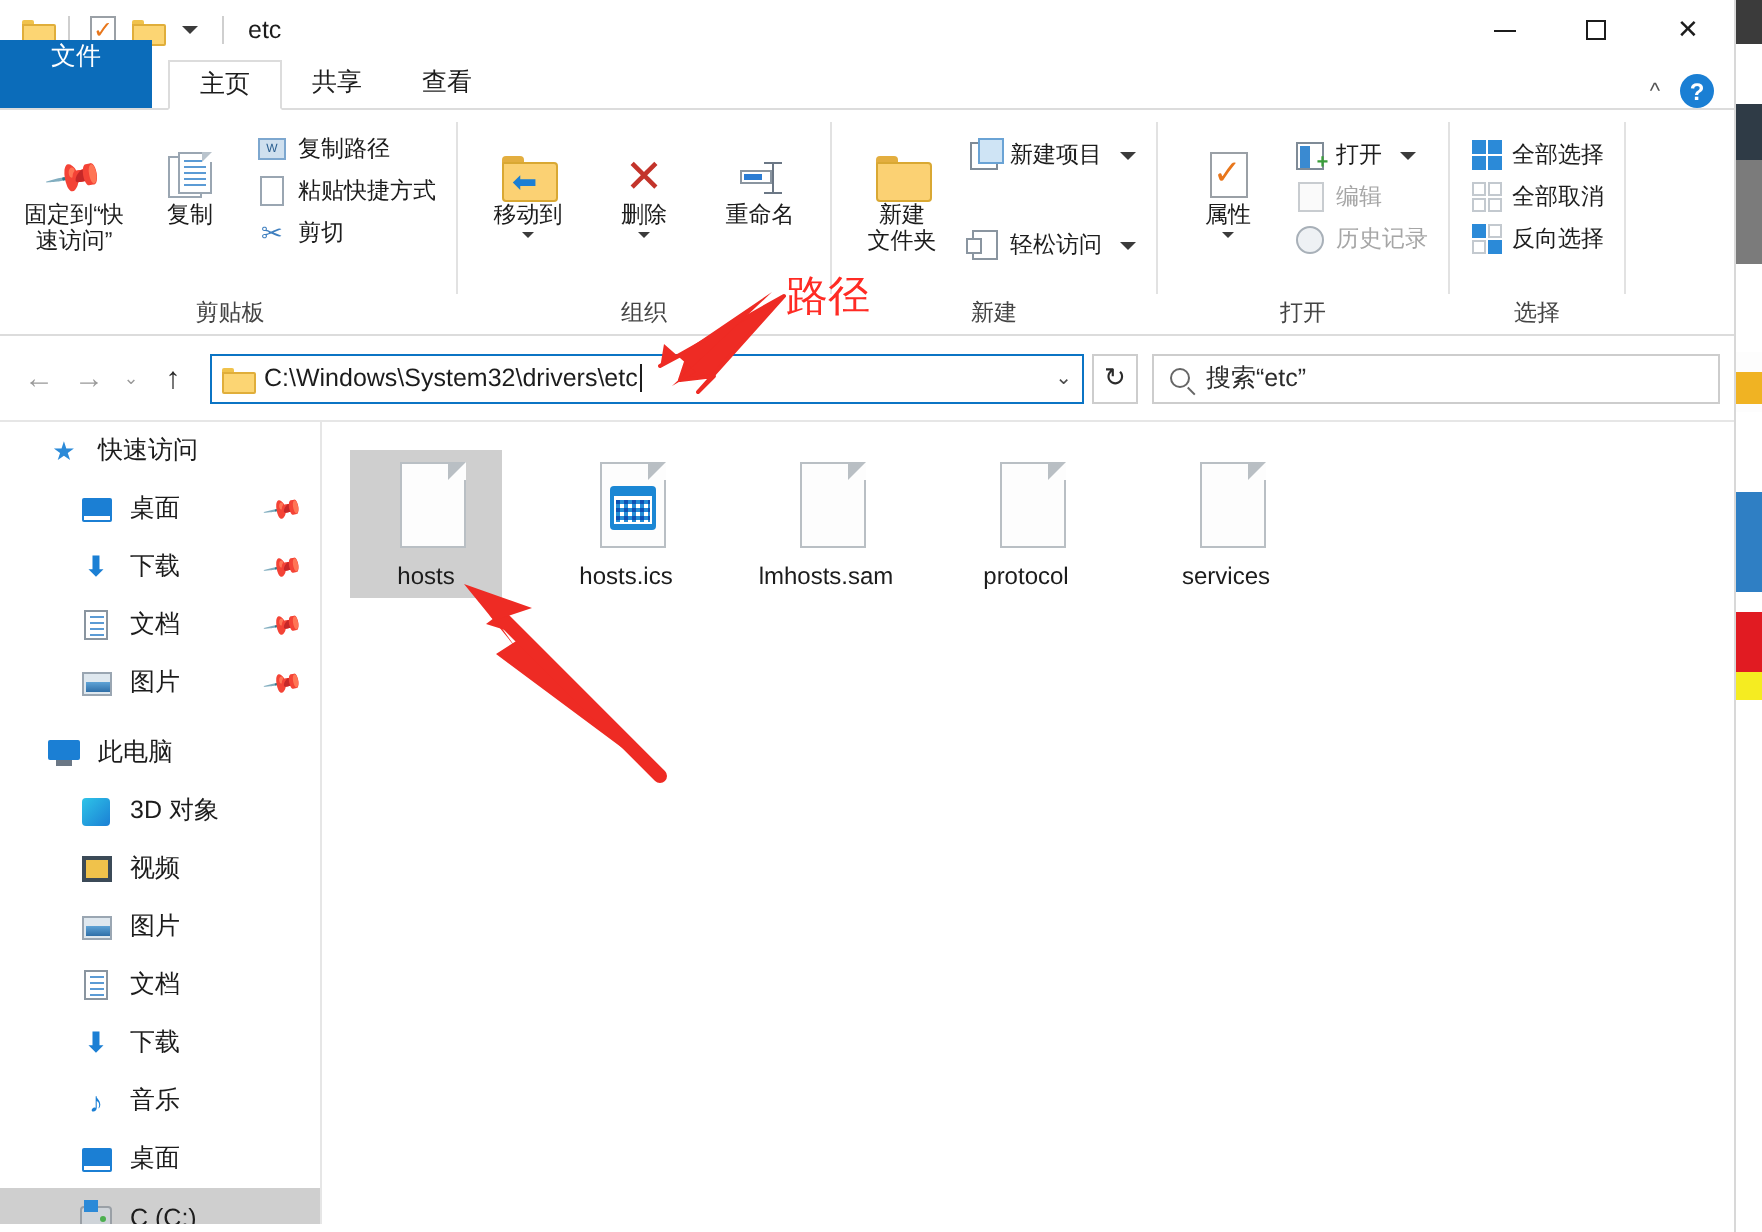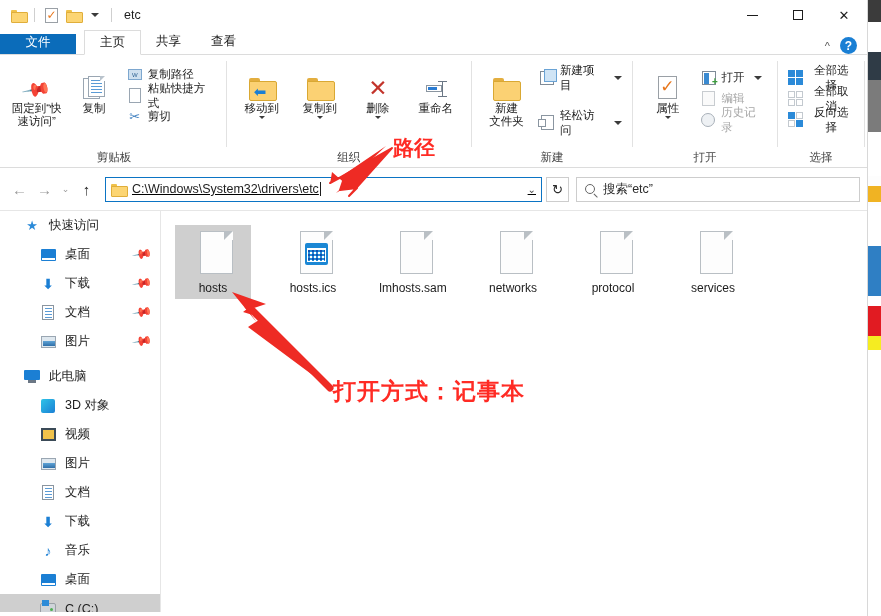--- a/index.html
+++ b/index.html
@@ -38,21 +38,21 @@
   .win-ctrls { margin-left:auto; display:flex; height:30px; }
   .win-btn { width:46px; height:30px; display:flex; align-items:center; justify-content:center;
              font-size:13px; color:#1c1c1c; }
   .sq { width:10px; height:10px; border:1px solid #1c1c1c; }
   .mn { width:11px; height:1px; background:#1c1c1c; }
 
   
   .tabrow { height:25px; display:flex; align-items:flex-end; background:#fff;
             border-bottom:1px solid #dcdcdc; position:relative; }
   .tab { height:25px; padding:0 15px; display:flex; align-items:center; font-size:12.5px; color:#1c1c1c; }
-  .tab.file { background:#0b6cba; color:#fff; padding:0 18px; height:20px; }
+  .tab.file { background:#0b6cba; color:#fff; padding:0 18px; height:34px; }
   .tab.active { background:#fff; border:1px solid #dcdcdc; border-bottom:1px solid #fff;
                 position:relative; z-index:2; margin-bottom:-1px; }
   .tab-right { margin-left:auto; display:flex; align-items:center; gap:10px; padding-right:10px; }
   .chev-up { font-size:11px; color:#555; }
   .help-btn { width:17px; height:17px; border-radius:50%; background:#1a7fd4; color:#fff;
               font-size:12px; font-weight:bold; display:flex; align-items:center; justify-content:center; }
 
   
   .ribbon { height:113px; background:#fff; border-bottom:1px solid #dcdcdc;
             display:flex; align-items:stretch; padding-left:4px; position:relative; }
@@ -117,21 +117,21 @@
   .easy-ico:before{ content:""; position:absolute; left:-4px; top:3px; width:6px; height:6px;
       background:#fff; border:1px solid #8a95a0; }
 
   
   .navrow { height:42px; display:flex; align-items:center; padding:0 7px; background:#fff; }
   .nav-btn { width:25px; height:25px; display:flex; align-items:center; justify-content:center;
              font-size:15px; color:#9a9a9a; }
   .nav-btn.up { color:#2b2b2b; font-size:15px; }
   .nav-btn.small { width:17px; font-size:9px; }
   .addr { flex:1; height:25px; margin-left:6px; border:1px solid #0b74c4; background:#fff;
-          display:flex; align-items:center; padding:0 5px;text-decoration:underline; }
+          display:flex; align-items:center; padding:0 5px; }
   .addr .fg { margin-right:6px; }
   .addr .txt { font-size:12.5px; color:#1c1c1c; }
   .caret-i { width:1px; height:14px; background:#1c1c1c; margin-left:1px; }
   .addr .chev { margin-left:auto; color:#4a4a4a; font-size:10px; }
   .refresh { width:23px; height:25px; margin-left:4px; border:1px solid #cdcdcd; background:#fff;
              display:flex; align-items:center; justify-content:center; font-size:13px; color:#2b2b2b; }
   .searchbox { width:284px; height:25px; margin-left:7px; border:1px solid #cdcdcd; background:#fff;
                display:flex; align-items:center; padding:0 8px; gap:8px; }
   .mag { width:10px; height:10px; border:1.4px solid #666; border-radius:50%; position:relative; }
   .mag:after{ content:""; position:absolute; right:-4px; bottom:-3px; width:5px; height:1.4px;
@@ -190,21 +190,21 @@
       background:#fff; }
   .cal:after{ content:""; position:absolute; left:3px; top:7px; width:17px; height:11px;
       background:
         repeating-linear-gradient(90deg,#1b87d4 0 2px, #fff 2px 4px),
         repeating-linear-gradient(180deg,#1b87d4 0 2px, #fff 2px 4px);
       background-blend-mode:multiply; opacity:.95; }
   .file .fname { margin-top:5px; font-size:12px; color:#1c1c1c; text-align:center;
                  line-height:14px; word-break:break-all; }
 
   
-  .anno { position:absolute; color:#ff2b24; font-weight:bold; }
+  .anno { position:absolute; color:#ff2b24; font-weight:normal; }
   .anno-path { left:393px; top:134px; font-size:21px; }
   .anno-open { left:333px; top:376px; font-size:23px; letter-spacing:1px; }
   .anno-svg { position:absolute; left:0; top:0; width:881px; height:616px; pointer-events:none; }
 </style>
 </head>
 <body>
 
 <div id="root">
 
   <div class="bg-sliver">
@@ -323,31 +323,20 @@
             <div class="ico">
               <span class="folder-big">
                   <span class="arrow-left">⬅</span>
                 </span>
             </div>
             <div class="lbl">移动到</div>
             <span class="cdn"></span>
           </div>
           <div class="big-btn">
             <div class="ico">
-              <span class="folder-big">
-                  <span class="doc-ico" style="position:absolute;left:9px;top:3px;width:14px;height:17px;">
-                    <i class="doc-lines" style="width:9px;"></i>
-                  </span>
-                </span>
-            </div>
-            <div class="lbl">复制到</div>
-            <span class="cdn"></span>
-          </div>
-          <div class="big-btn">
-            <div class="ico">
                 <span class="x-red">✕</span>
               </div>
             <div class="lbl">删除</div>
             <span class="cdn"></span>
           </div>
           <div class="big-btn">
             <div class="ico">
               <span class="rename-ico">
                   <i class="bar"></i>
                   <i class="fill"></i>
@@ -613,26 +602,20 @@
             <div class="fname">hosts.ics</div>
           </div>
 
           <div class="file">
             <div class="ficon">
                 <span class="page"></span>
               </div>
             <div class="fname">lmhosts.sam</div>
           </div>
 
-          <div class="file">
-            <div class="ficon">
-                <span class="page"></span>
-              </div>
-            <div class="fname">networks</div>
-          </div>
 
           <div class="file">
             <div class="ficon">
                 <span class="page"></span>
               </div>
             <div class="fname">protocol</div>
           </div>
 
           <div class="file">
             <div class="ficon">
@@ -650,15 +633,14 @@
 
     <polygon points="392,148 330,183 345,175 340,190 357,188 349,196" fill="#ee2b24" stroke="#ee2b24" stroke-width="2" stroke-linejoin="round"></polygon>
     <polygon points="386,146 330,184 332,172 348,186 336,193" fill="#ee2b24"></polygon>
 
     <polygon points="330,388 240,300 255,303 243,312 262,318 248,327" fill="#ee2b24"></polygon>
     <line x1="330" y1="388" x2="248" y2="306" stroke="#ee2b24" stroke-width="7" stroke-linecap="round"></line>
     <polygon points="232,292 266,304 248,310 258,324" fill="#ee2b24"></polygon>
   </svg>
 
   <div class="anno anno-path">路径</div>
-  <div class="anno anno-open">打开方式：记事本</div>
 
 </div>
 
 </body></html>

